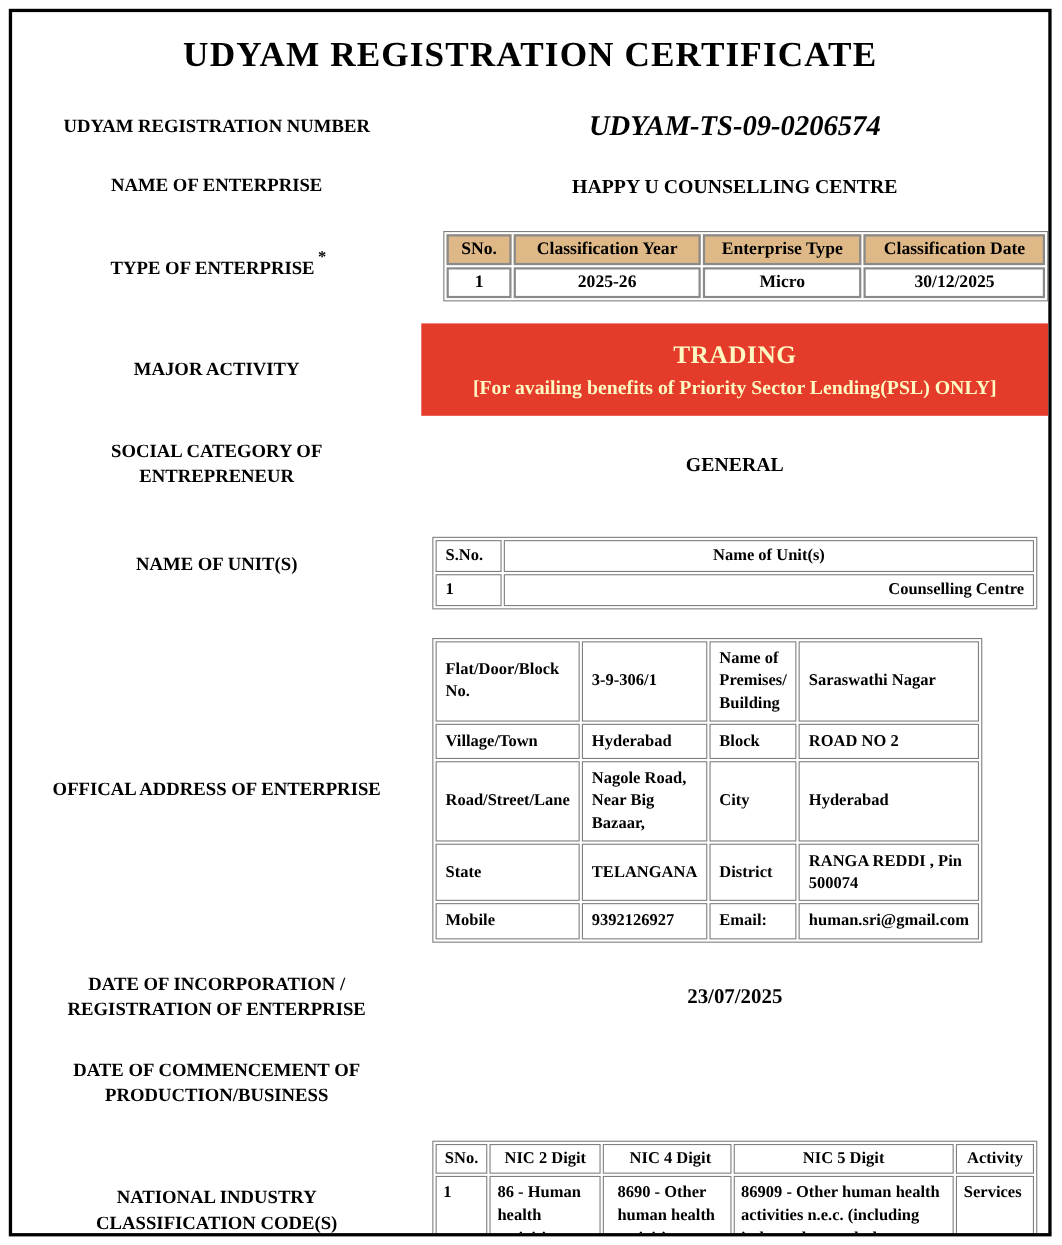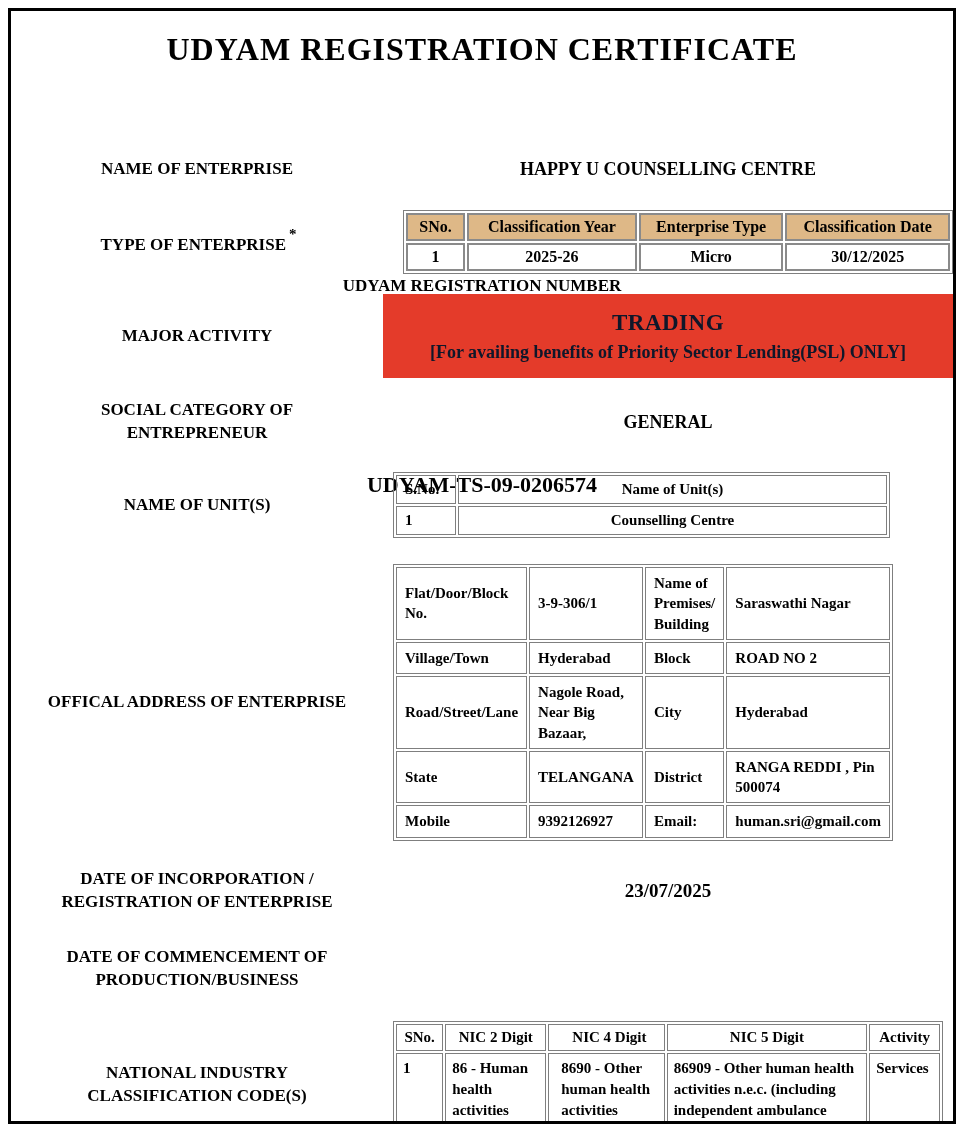--- a/index.html
+++ b/index.html
@@ -21,22 +21,22 @@
     width:372px;flex:0 0 372px;display:flex;justify-content:center;align-items:center;
     text-align:center;font-size:17px;line-height:1.35;
   }
   .lbl .lbl-inner{max-width:302px;}
   .val{flex:1;display:flex;flex-direction:column;justify-content:center;align-items:center;
     text-align:center;font-size:19px;}
   .val-left{align-items:flex-start;}
   sup.req{font-size:15px;position:relative;top:-4px;left:3px;}
 
   
-  .row-regno{margin-top:32px;min-height:30px;flex-direction:column;}
-  .row-regno .val{font-size:22px;}
+  .row-regno{margin-top:32px;min-height:30px;}
+  .row-regno .val{font-size:26px;font-style:italic;}
   .row-name{margin-top:24px;min-height:30px;}
   .row-name .val{font-size:18px;}
   .row-type{margin-top:26px;}
   .row-activity{margin-top:20px;}
   .row-social{margin-top:18px;min-height:52px;}
   .row-social .val{font-size:18px;}
   .row-units{margin-top:24px;}
   .row-address{margin-top:26px;}
   .row-incorp{margin-top:24px;min-height:52px;}
   .row-commence{margin-top:26px;min-height:52px;}
@@ -52,33 +52,33 @@
   .type-table th{background:#deb887;padding:3px 8px;text-align:center;border:2px solid #8a8a8a;}
   .type-table td{padding:3px 8px;text-align:center;border:2px solid #8a8a8a;}
   .type-table .c0{width:40px;}
   .type-table .c1{width:158px;}
   .type-table .c2{width:132px;}
   .type-table .c3{width:152px;}
 
   
   .banner{
     width:100%;box-sizing:border-box;min-height:84px;
-    background:#e43b2a;color:#0f172a;
+    background:#e43b2a;color:#fef9c3;
     display:flex;flex-direction:column;justify-content:center;align-items:center;
     padding:8px 4px;
   }
   .banner .banner-main{font-size:23px;letter-spacing:0.5px;}
   .banner .banner-note{font-size:18px;margin-top:6px;}
 
   
-  .units-table{margin-left:10px;border:1px solid #7f7f7f;font-size:15px;width:497px;}
+  .units-table{margin-left:10px;border:1px solid #7f7f7f;font-size:15px;width:550px;margin-top:16px;}
   .units-table th,.units-table td{padding:5px 8px;}
   .units-table .c-sno{width:42px;text-align:left;}
   .units-table th.c-name{text-align:center;}
-  .units-table td{text-align:center;}
+  .units-table td{text-align:right;}
 
   
   .addr-table{margin-left:10px;border:1px solid #7f7f7f;font-size:15px;width:458px;}
   .addr-table td{padding:5px 8px;text-align:left;vertical-align:middle;line-height:1.35;}
   .addr-table .a0{width:128px;}
   .addr-table .a1{width:126px;}
   .addr-table .a2{width:92px;}
   .addr-table .a3{width:164px;}
 
   

